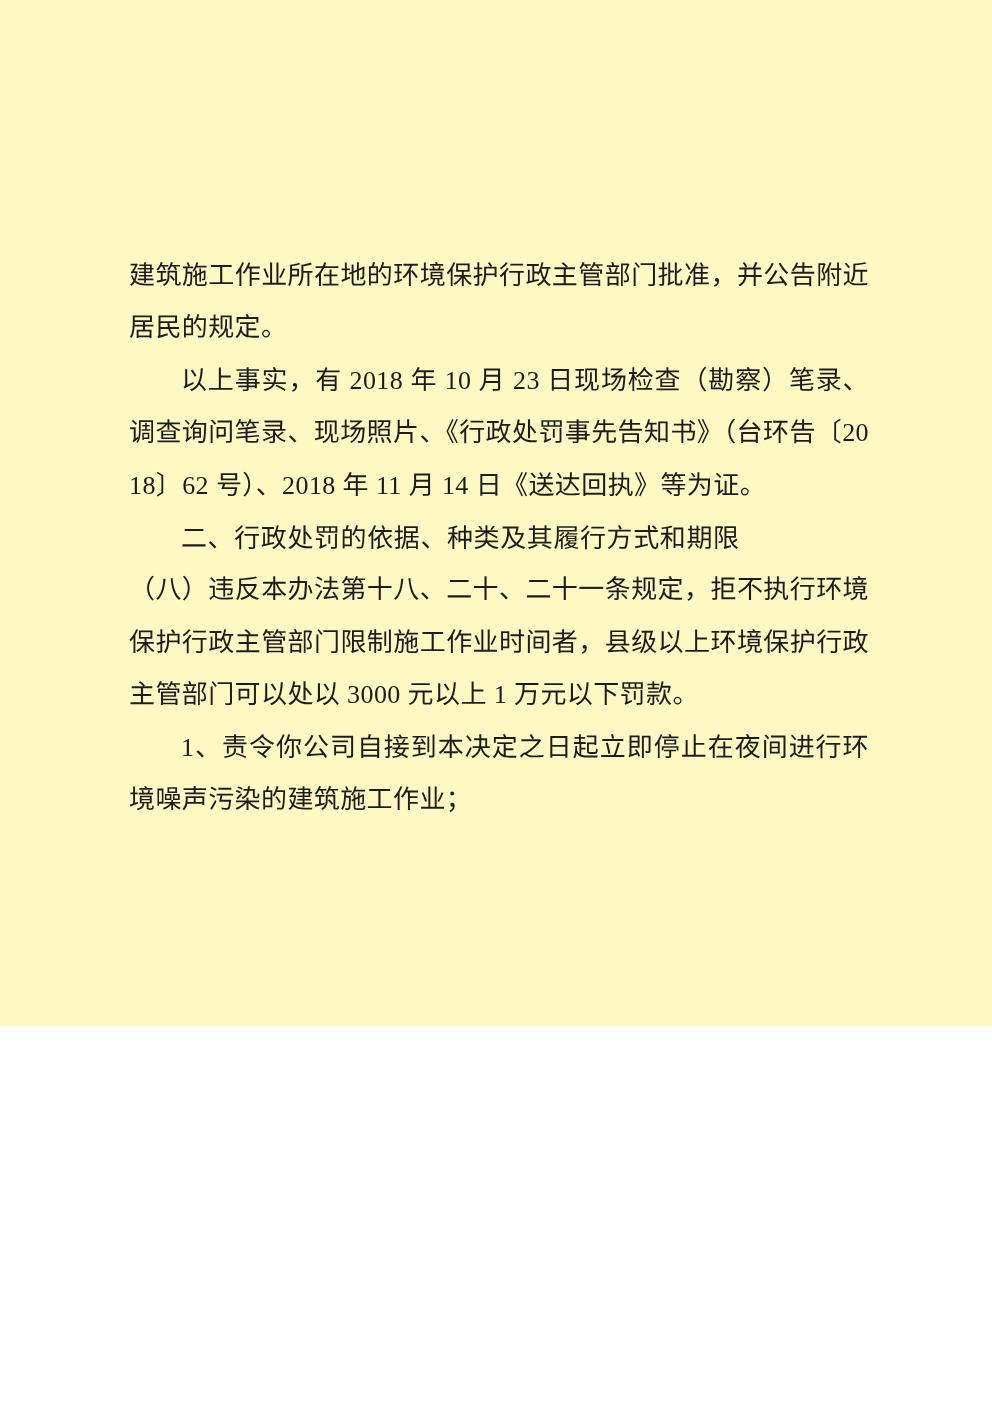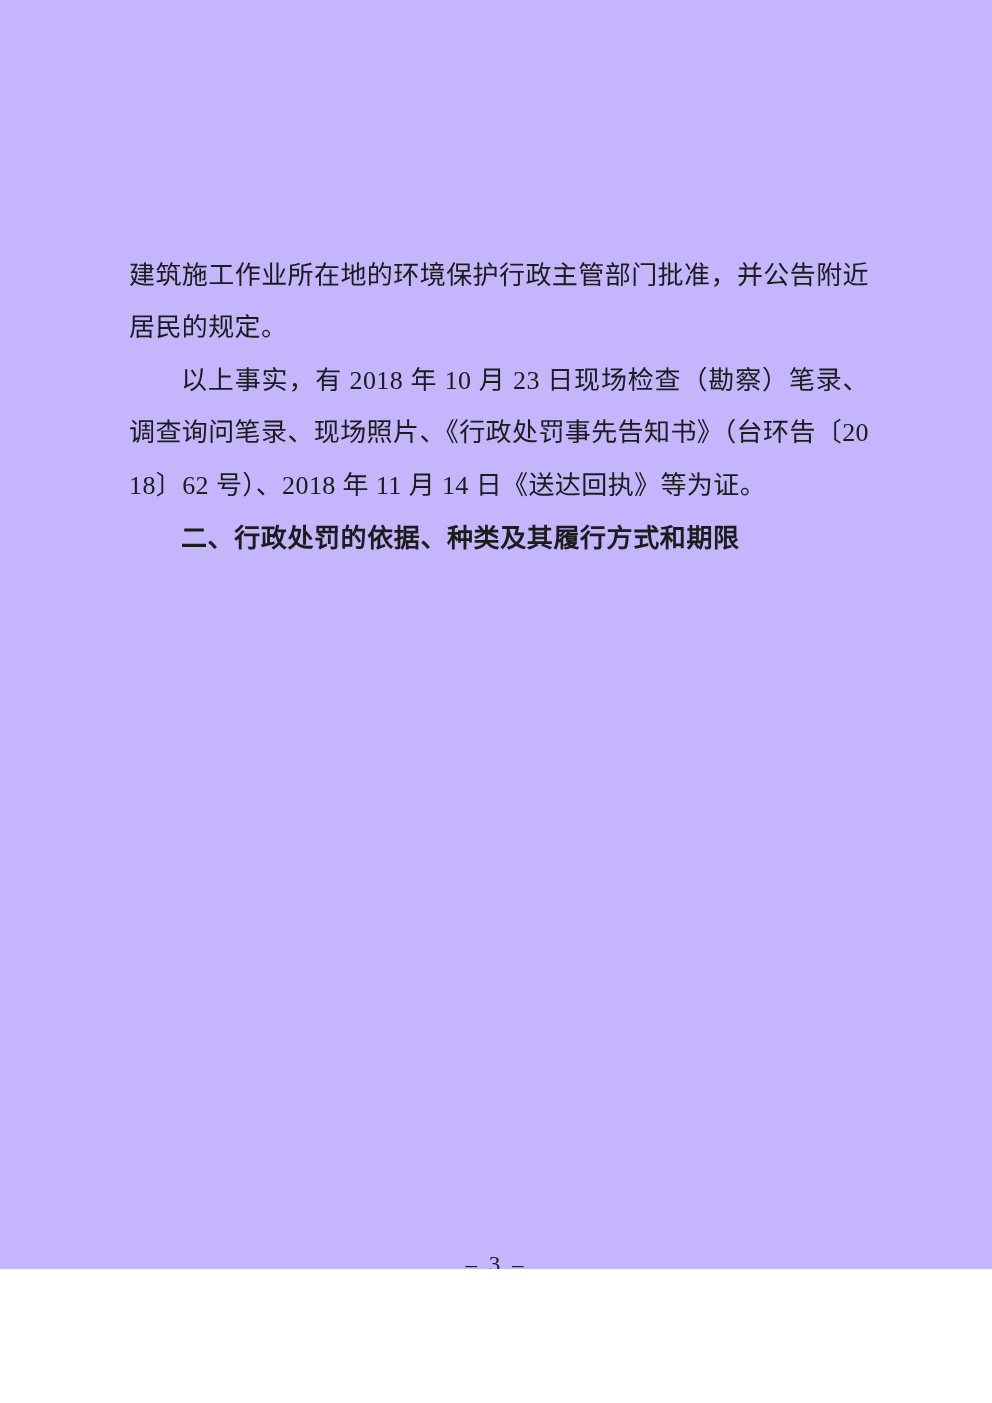--- a/index.html
+++ b/index.html
@@ -3,22 +3,22 @@
 <meta charset="utf-8">
 <style>
   html, body {
     margin: 0;
     padding: 0;
     background: #ffffff;
   }
   .page {
     position: relative;
     width: 992px;
-    height: 1269px;
-    background: #c4b5fd;
+    height: 1026px;
+    background: #fef9c3;
     color: #1c1c1c;
     font-family: "Liberation Serif", "DejaVu Serif", serif;
     overflow: hidden;
   }
   .content {
     position: absolute;
     left: 129px;
     top: 250px;
     width: 740px;
   }
@@ -30,21 +30,21 @@
     letter-spacing: 0.4px;
     text-align: justify;
     text-justify: inter-ideograph;
     word-break: break-all;
   }
   .content p.indent {
     text-indent: 2em;
   }
   .content p.heading {
     font-family: "Liberation Sans", "DejaVu Sans", sans-serif;
-    font-weight: 700;
+    font-weight: 400;
     letter-spacing: 0.6px;
   }
   .page-number {
     position: absolute;
     top: 1250px;
     left: 0;
     right: 0;
     text-align: center;
     font-size: 23px;
     line-height: 30px;
@@ -53,15 +53,17 @@
   }
 </style>
 </head>
 <body>
 
 <div class="page">
   <div class="content" id="document-body">
       <p class="">建筑施工作业所在地的环境保护行政主管部门批准，并公告附近居民的规定。</p>
       <p class="indent ">以上事实，有 2018 年 10 月 23 日现场检查（勘察）笔录、调查询问笔录、现场照片、《行政处罚事先告知书》（台环告〔2018〕62 号）、2018 年 11 月 14 日《送达回执》等为证。</p>
       <p class="indent heading">二、行政处罚的依据、种类及其履行方式和期限</p>
+      <p class="">（八）违反本办法第十八、二十、二十一条规定，拒不执行环境保护行政主管部门限制施工作业时间者，县级以上环境保护行政主管部门可以处以 3000 元以上 1 万元以下罚款。</p>
+      <p class="indent ">1、责令你公司自接到本决定之日起立即停止在夜间进行环境噪声污染的建筑施工作业；</p>
     </div>
   <div class="page-number">– 3 –</div>
 </div>
 
 </body></html>

